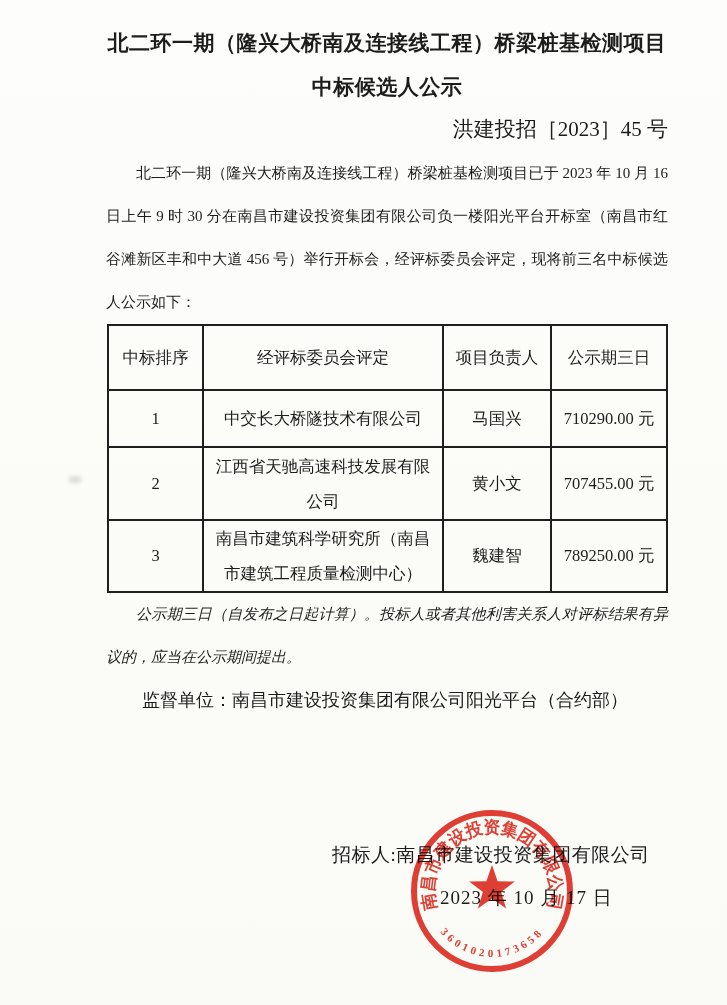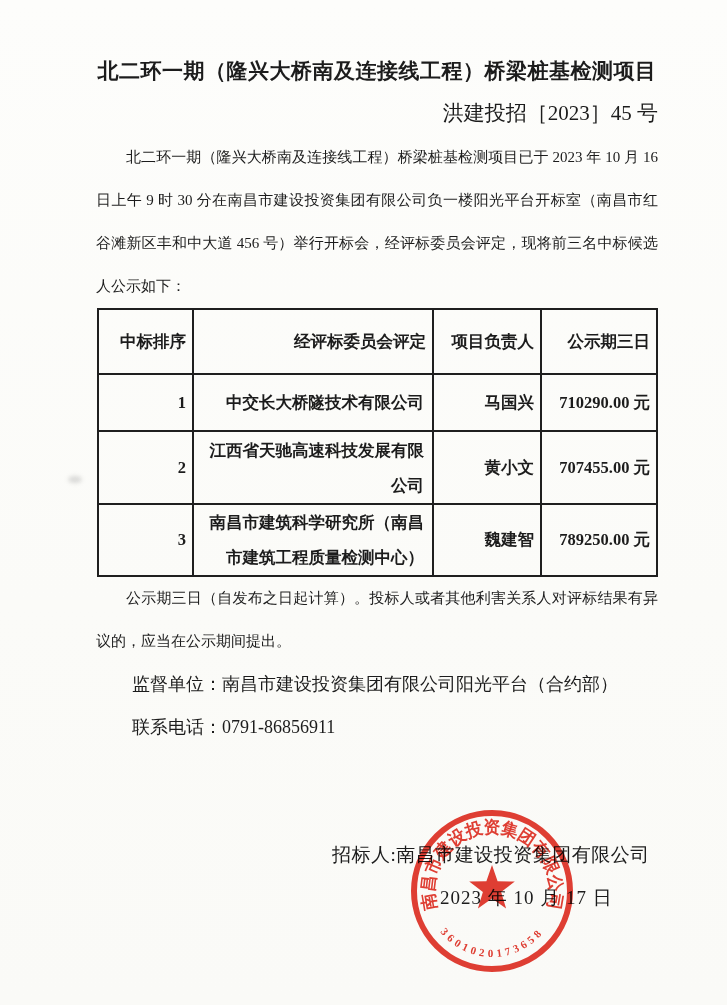--- a/index.html
+++ b/index.html
@@ -6,23 +6,22 @@
   .page {
     position: relative;
     width: 727px; height: 1005px;
     background: #fcfcfa;
     background-image: linear-gradient(180deg, #fdfdfb 0%, #fbfbf8 60%, #fafaf7 100%);
     overflow: hidden;
     font-family: "Liberation Serif", "DejaVu Serif", serif;
     color: #1c1c1c;
   }
   .content {
-    position: absolute; left: 96px; top: 0; width: 562px;
+    position: absolute; left: 106px; top: 0; width: 562px;
     padding-top: 28px;
-    margin-top: 28px;
   }
   .title-line {
     text-align: center; font-weight: 700;
     font-size: 21px; line-height: 30px;
     letter-spacing: 0.5px;
   }
   .title-line2 { margin-top: 14px; }
   .doc-number {
     margin-top: 12px; text-align: right;
     font-size: 21px; line-height: 30px; font-weight: 400;
@@ -32,34 +31,34 @@
     text-align: justify; text-indent: 2em;
   }
   .intro { margin-top: 8px; }
   table.bid-table {
     border-collapse: collapse; table-layout: fixed;
     width: 559px; margin-left: 1px; margin-top: 0;
     font-size: 16.5px;
   }
   .bid-table th, .bid-table td {
     border: 2px solid #1f1f1f;
-    text-align: right; vertical-align: middle;
-    padding: 0 6px; font-weight: 700;
+    text-align: center; vertical-align: middle;
+    padding: 0 6px; font-weight: 400;
     line-height: 34px;
   }
   .bid-table .col-rank { width: 95px; }
   .bid-table .col-company { width: 240px; }
   .bid-table .col-manager { width: 108px; }
   .bid-table .col-price { width: 116px; }
   .bid-table tr.hdr { height: 65px; }
   .bid-table tr.r1 { height: 57px; }
   .bid-table tr.r2 { height: 73px; }
   .bid-table tr.r3 { height: 72px; }
   .bid-table td.company-cell { padding: 0 8px; line-height: 35px; }
-  .notice { margin-top: 0; }
+  .notice { margin-top: 0; font-style: italic; }
   .plain-line {
     font-size: 18px; line-height: 43px; text-indent: 2em;
   }
   .tenderer-line {
     position: absolute; left: 332px; top: 844px;
     font-size: 19px; line-height: 22px; letter-spacing: 0.5px;
   }
   .date-line {
     position: absolute; left: 440px; top: 887px;
     font-size: 19px; line-height: 22px; letter-spacing: 1px;
@@ -77,20 +76,21 @@
     background: rgba(120,120,120,0.25); filter: blur(2px);
   }
 </style>
 </head>
 <body>
 
 <div class="page">
   <div class="content">
 
     <div class="title-line">北二环一期（隆兴大桥南及连接线工程）桥梁桩基检测项目</div>
+    <div class="title-line title-line2">中标候选人公示</div>
     <div class="doc-number">洪建投招［2023］45 号</div>
 
     <p class="para intro">北二环一期（隆兴大桥南及连接线工程）桥梁桩基检测项目已于 2023 年 10 月 16 日上午 9 时 30 分在南昌市建设投资集团有限公司负一楼阳光平台开标室（南昌市红谷滩新区丰和中大道 456 号）举行开标会，经评标委员会评定，现将前三名中标候选人公示如下：</p>
 
     <table class="bid-table">
       <colgroup>
         <col class="col-rank">
           <col class="col-company">
           <col class="col-manager">
           <col class="col-price">
@@ -120,21 +120,20 @@
           <td>3</td>
           <td class="company-cell">南昌市建筑科学研究所（南昌市建筑工程质量检测中心）</td>
           <td>魏建智</td>
           <td>789250.00 元</td>
         </tr>
       </tbody>
     </table>
 
     <p class="para notice">公示期三日（自发布之日起计算）。投标人或者其他利害关系人对评标结果有异议的，应当在公示期间提出。</p>
     <div class="plain-line">监督单位：南昌市建设投资集团有限公司阳光平台（合约部）</div>
-    <div class="plain-line">联系电话：0791-86856911</div>
   </div>
 
   <div class="tenderer-line">招标人:南昌市建设投资集团有限公司</div>
   <div class="date-line">2023 年 10 月 17 日</div>
 
   <svg class="seal" viewBox="0 0 170 170" aria-hidden="true">
     <circle cx="85" cy="85" r="78" fill="none" stroke="#e12e22" stroke-width="6"></circle>
     <defs>
       <path id="sealTextArc" d="M 30.5 104.8 A 58 58 0 1 1 139.5 104.8" fill="none"></path>
       <path id="sealNumArc" d="M 30.9 122.9 A 66 66 0 0 0 139.1 122.9" fill="none"></path>

